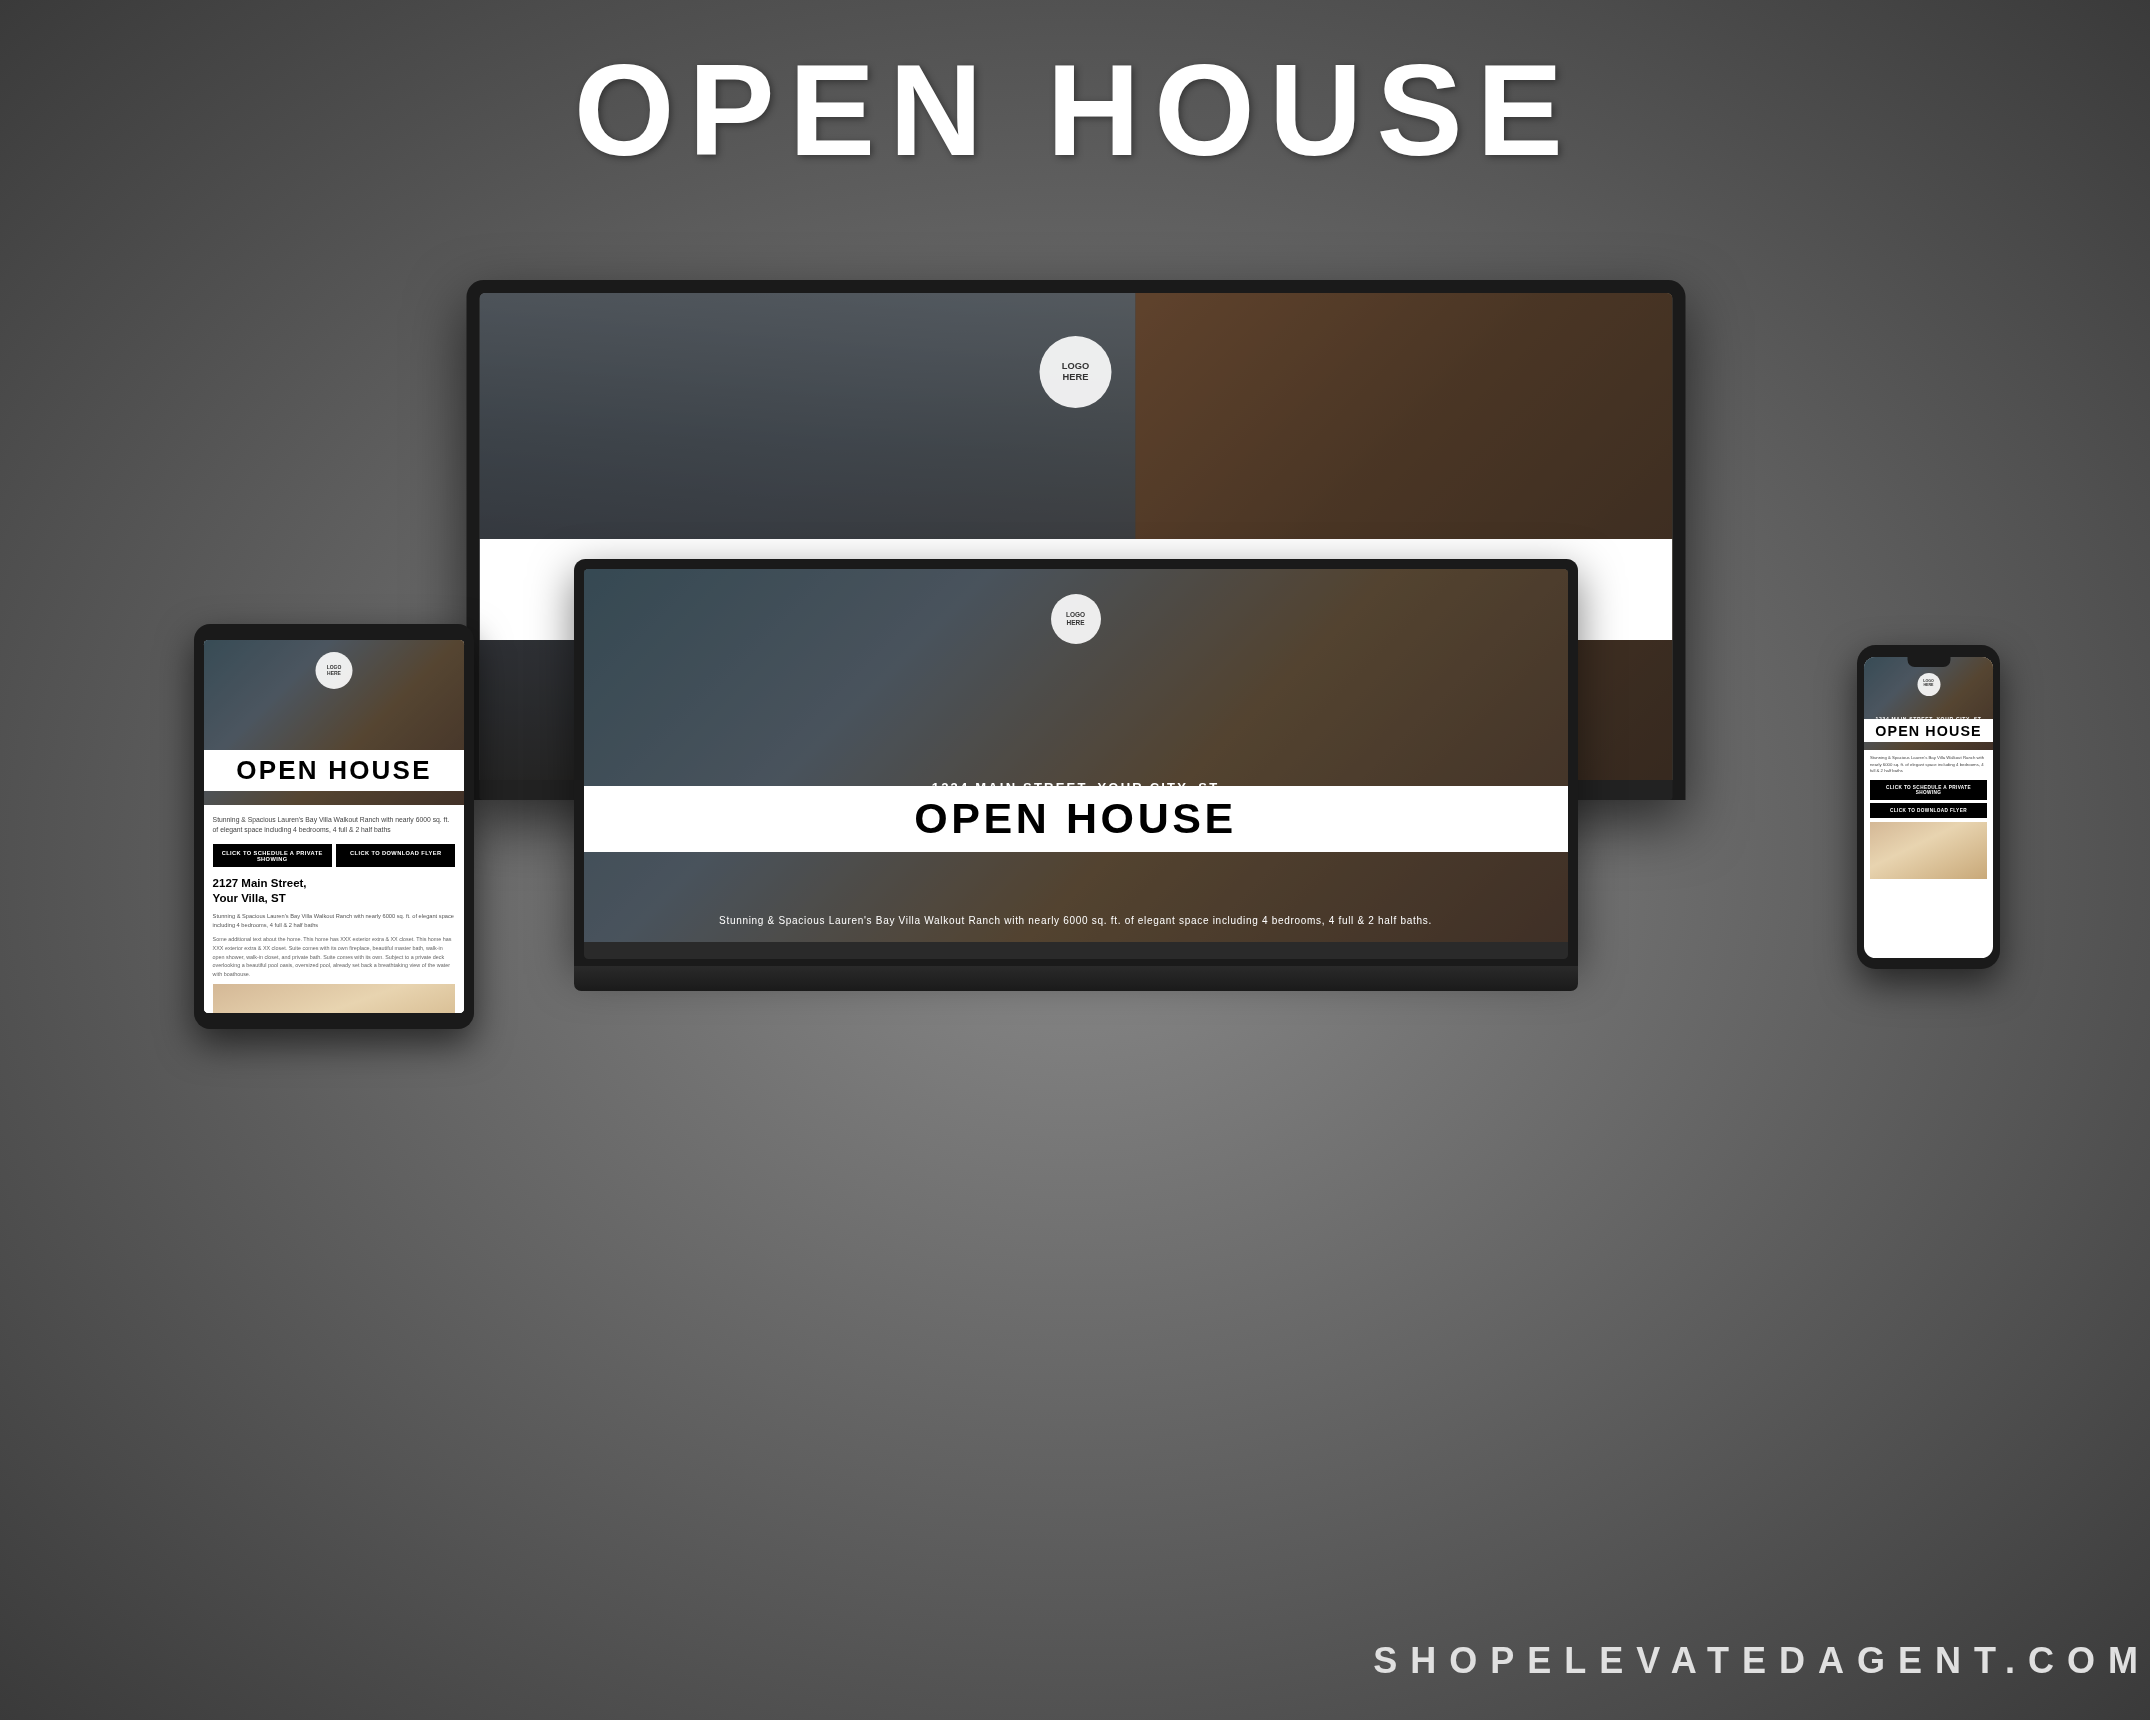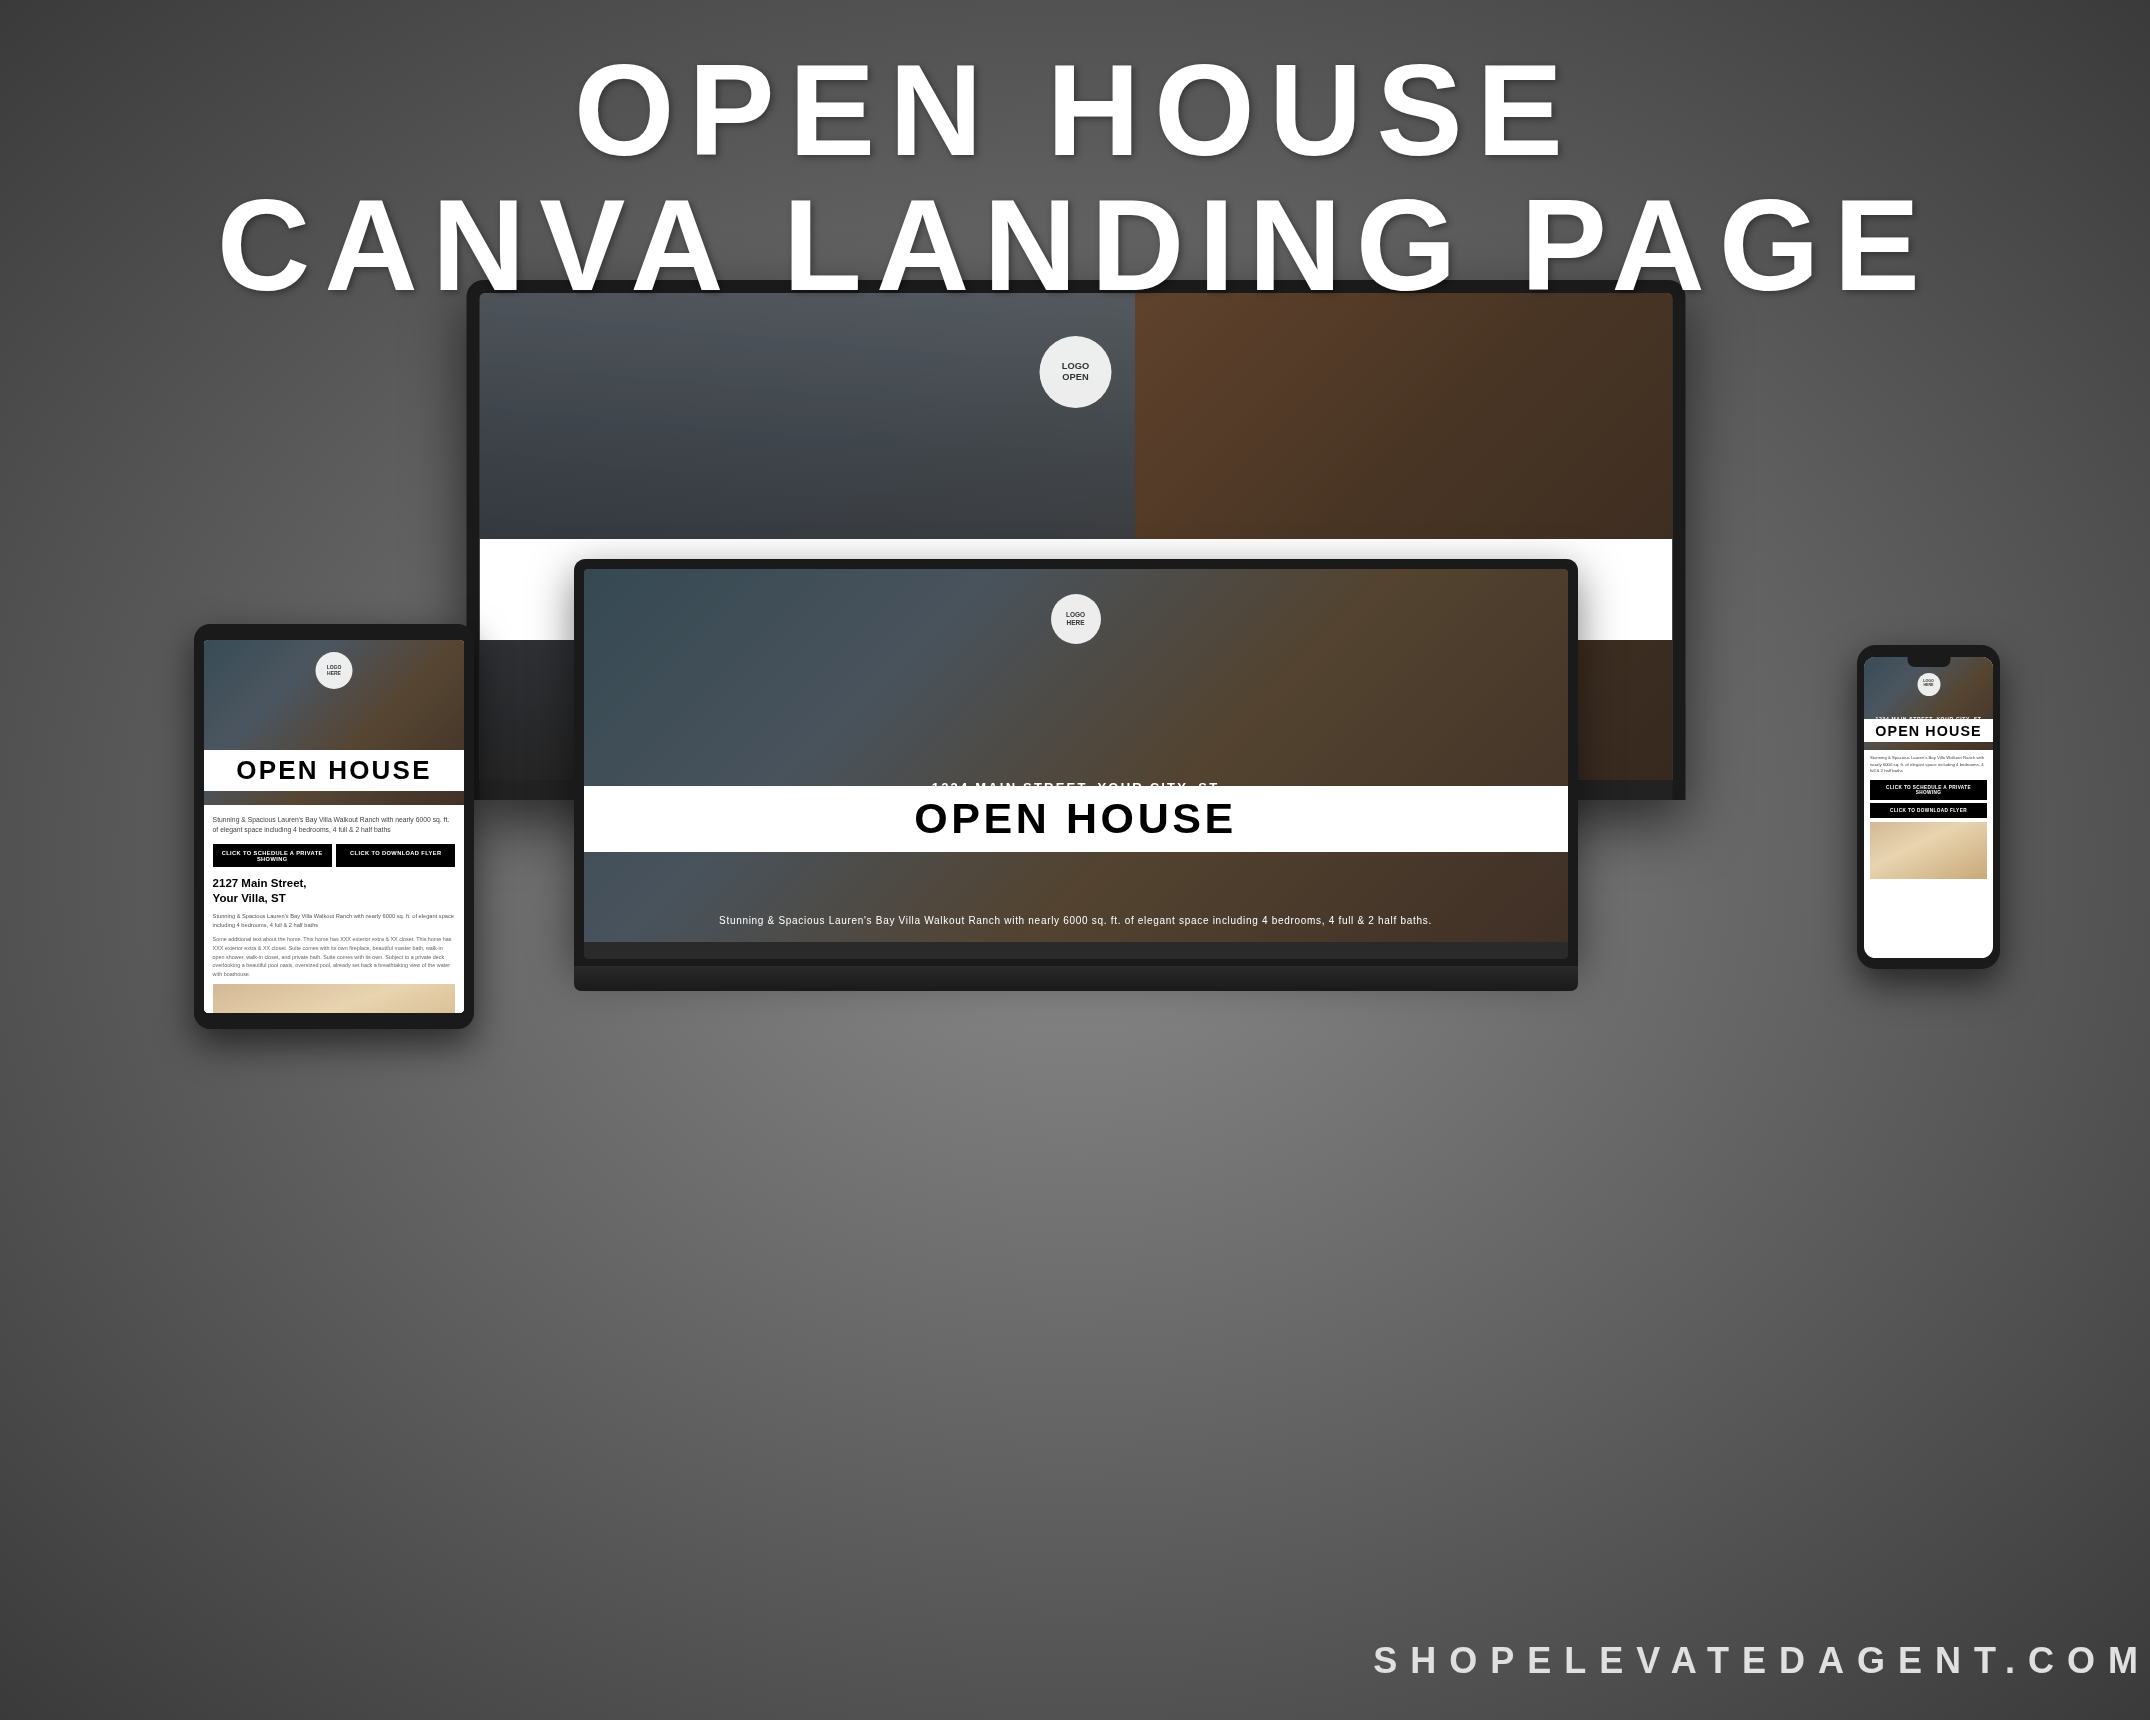--- a/index.html
+++ b/index.html
@@ -694,36 +694,35 @@
       text-transform: uppercase;
     }
   </style>
 </head>
 <body>
 
 <div class="bg-overlay"></div>
 
 <div class="main-title">
   <h1>OPEN HOUSE</h1>
-  <h1>CANVA LANDING PAGE</h1>
 </div>
 
 <div class="monitor-wrap">
   <div class="monitor">
     <div class="monitor-screen">
       <div class="screen-content">
         <div class="screen-hero">
           <div class="house-bg"></div>
           <div class="house-window-left"></div>
           <div class="house-window-right"></div>
           <div class="screen-dark-overlay"></div>
 
           <div class="logo-circle">
             <span style="white-space: pre; font-size: 9.3px; font-weight: 700; color: #333; text-align: center;">LOGO
-OPEN</span>
+HERE</span>
           </div>
 
           <div class="screen-address">
             <span>1234 MAIN STREET, YOUR CITY, ST</span>
           </div>
 
           <div class="screen-oh-banner">
             <span>OPEN HOUSE</span>
           </div>
 

